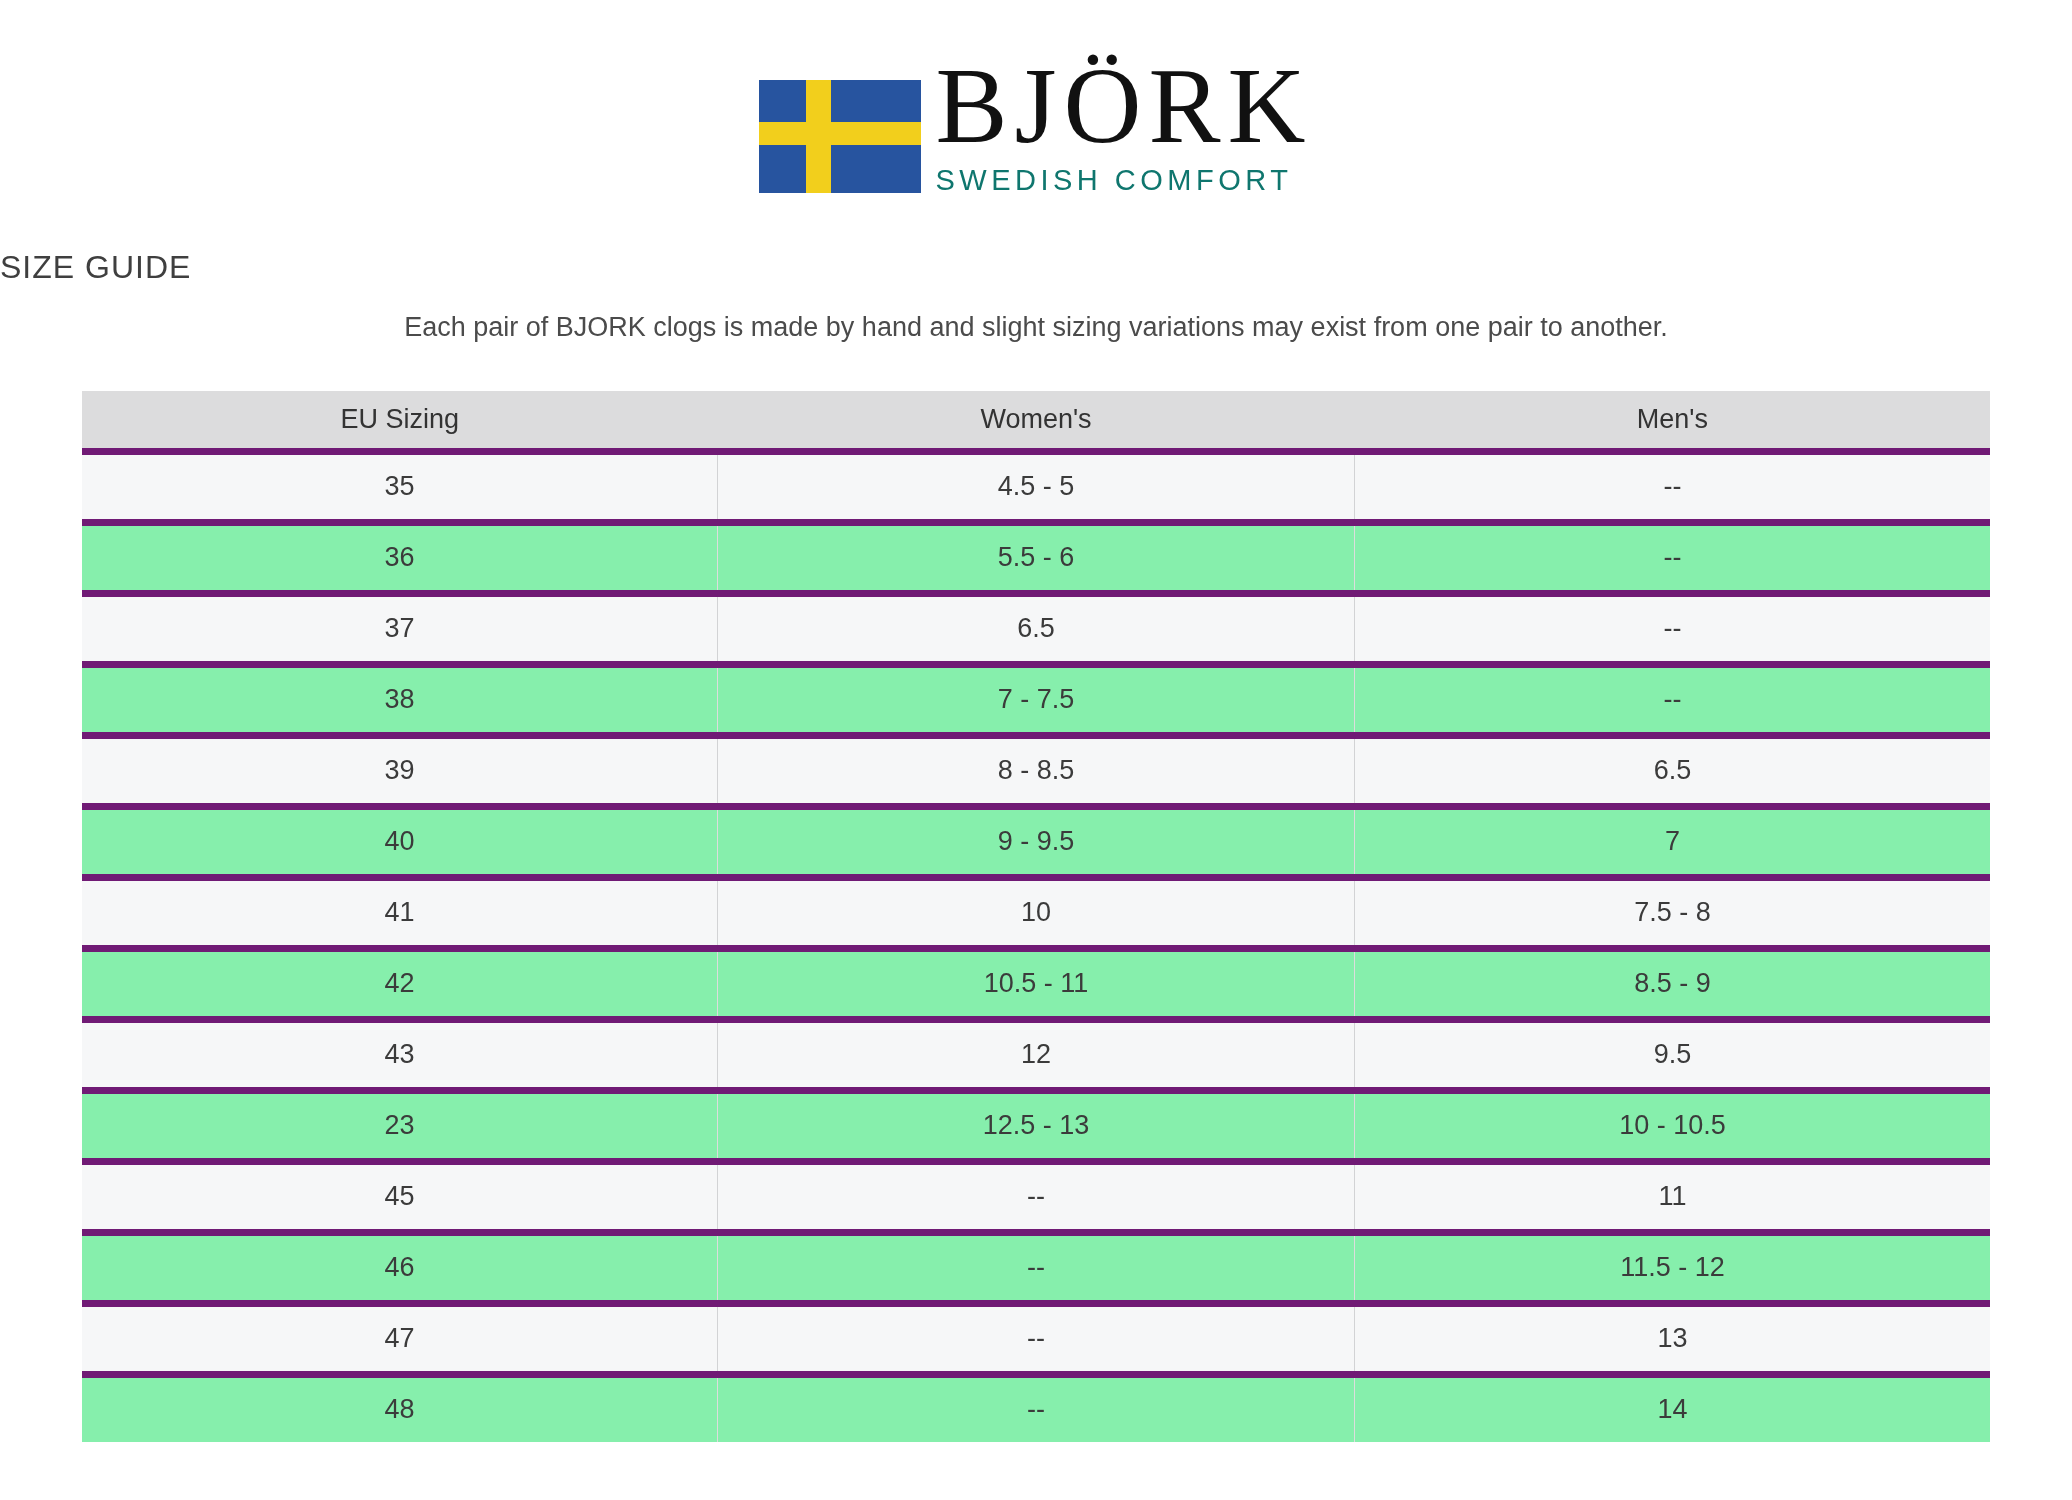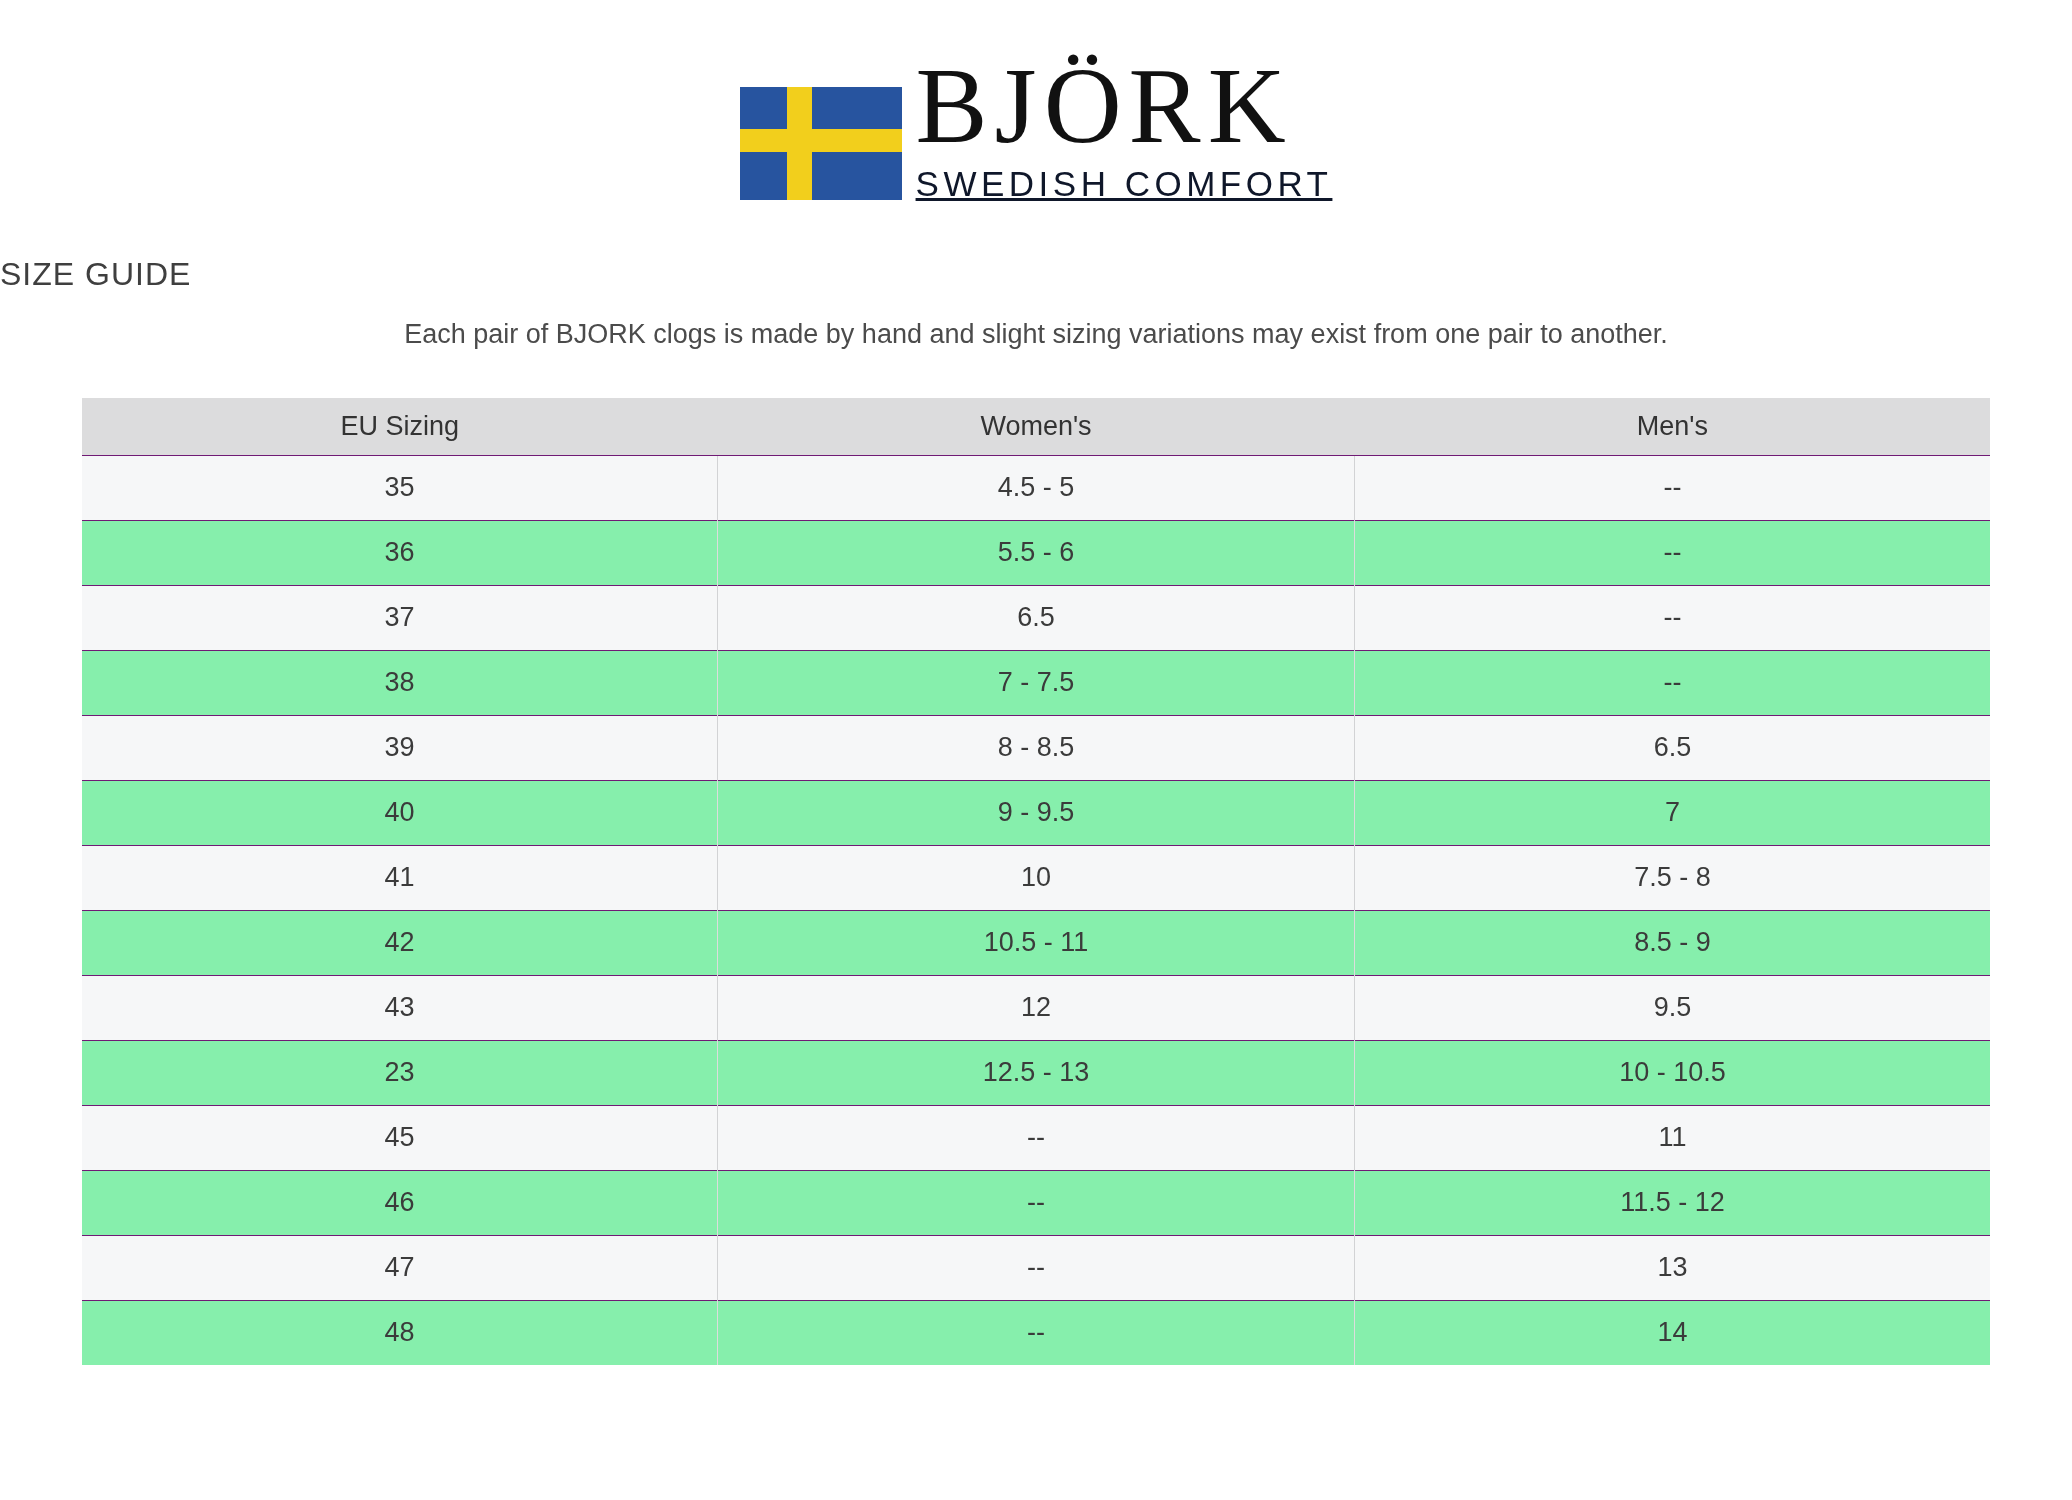--- a/index.html
+++ b/index.html
@@ -58,26 +58,25 @@
   }
   .brand-name {
     font-family: "Liberation Serif", serif;
     font-size: 108px;
     line-height: 0.95;
     letter-spacing: 7px;
     color: #111111;
     white-space: nowrap;
   }
   .brand-tagline {
-    font-size: 35px;
+    font-size: 29px;
     letter-spacing: 4.5px;
-    color: #0f172a;
+    color: #0f766e;
     margin-top: 6px;
     white-space: nowrap;
-    text-decoration: underline;
   }
 
   
   .page-title {
     margin: 52px 0 0 0;
     text-align: left;
     font-size: 32px;
     font-weight: 400;
     letter-spacing: 1px;
     color: #3f3f3f;
@@ -107,21 +106,21 @@
     vertical-align: middle;
     padding: 0;
   }
   .size-table td {
     height: 64px;
     font-size: 27px;
     color: #3b3b3b;
     text-align: center;
     vertical-align: middle;
     padding: 0;
-    border-top: 1px solid #701a75;
+    border-top: 7px solid #701a75;
   }
   .size-table tr.row-light td {
     background: #f6f7f8;
   }
   .size-table tr.row-light td + td {
     border-left: 1px solid #d2d3d5;
   }
   .size-table tr.row-dark td {
     background: #86efac;
   }

